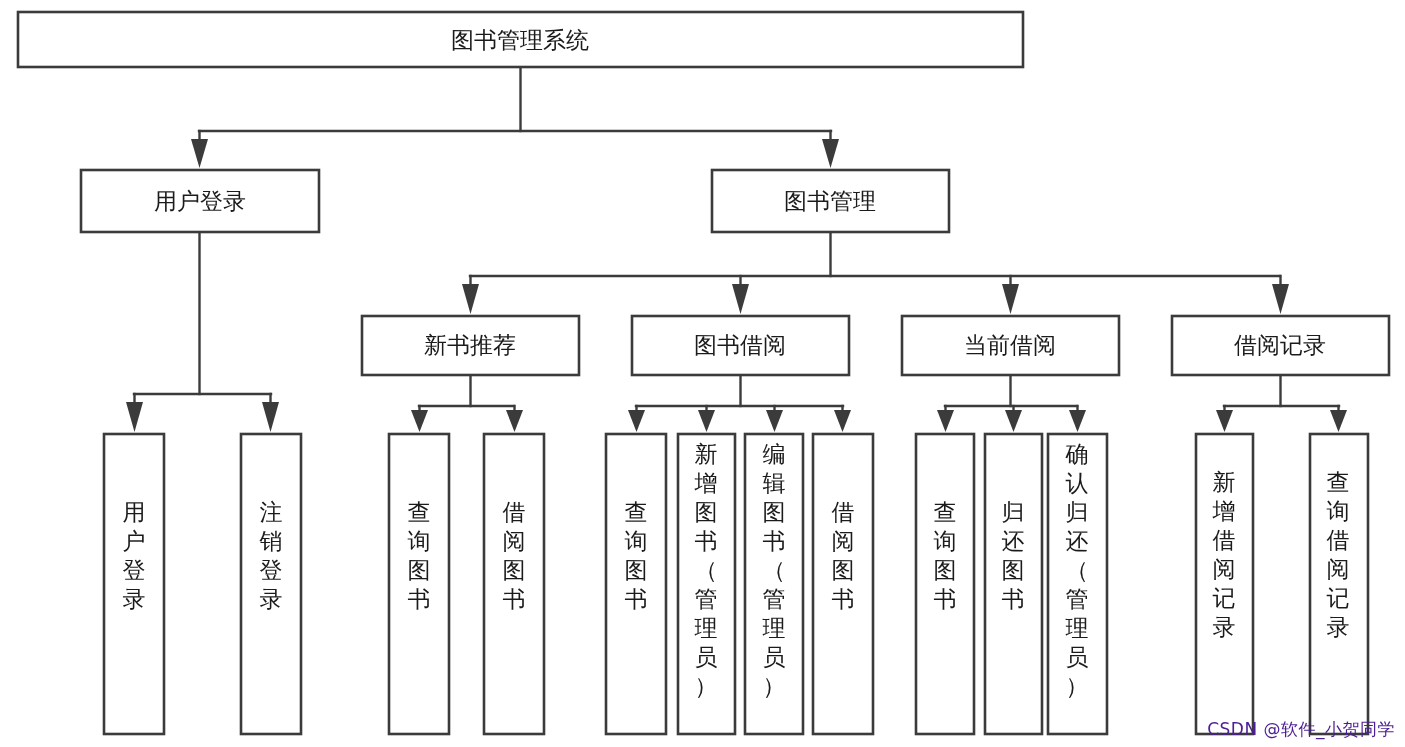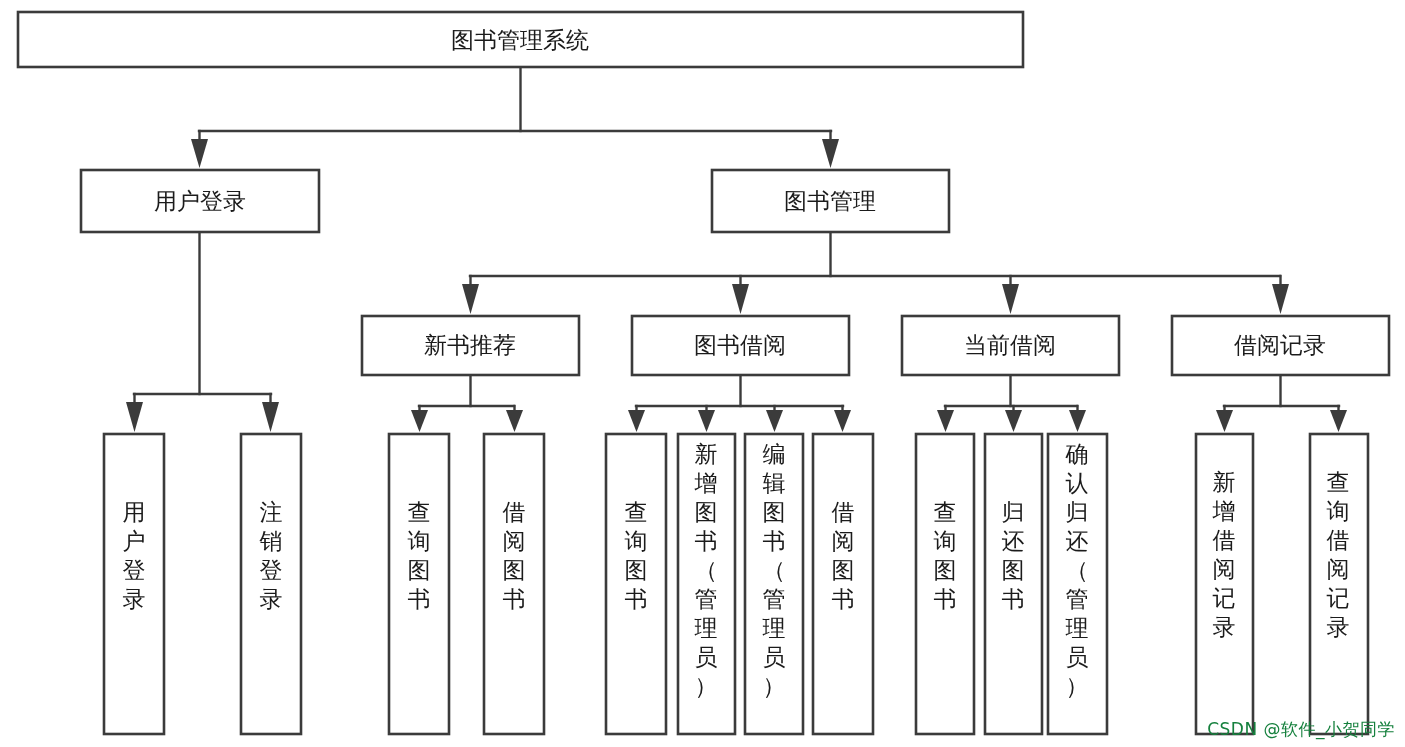--- a/index.html
+++ b/index.html
@@ -53,21 +53,21 @@
     font-size: 23px;
     fill: #1b1b1b;
     text-anchor: middle;
   }
   .watermark-text {
     position: absolute;
     right: 10px;
     bottom: 6px;
     font-family: "DejaVu Sans", "Liberation Sans", sans-serif;
     font-size: 17px;
-    color: #15803d;
+    color: #4c1d95;
     letter-spacing: 0.5px;
     white-space: nowrap;
     user-select: none;
   }
 </style>
 </head>
 <body>
 
 <div id="diagram-root">
 

